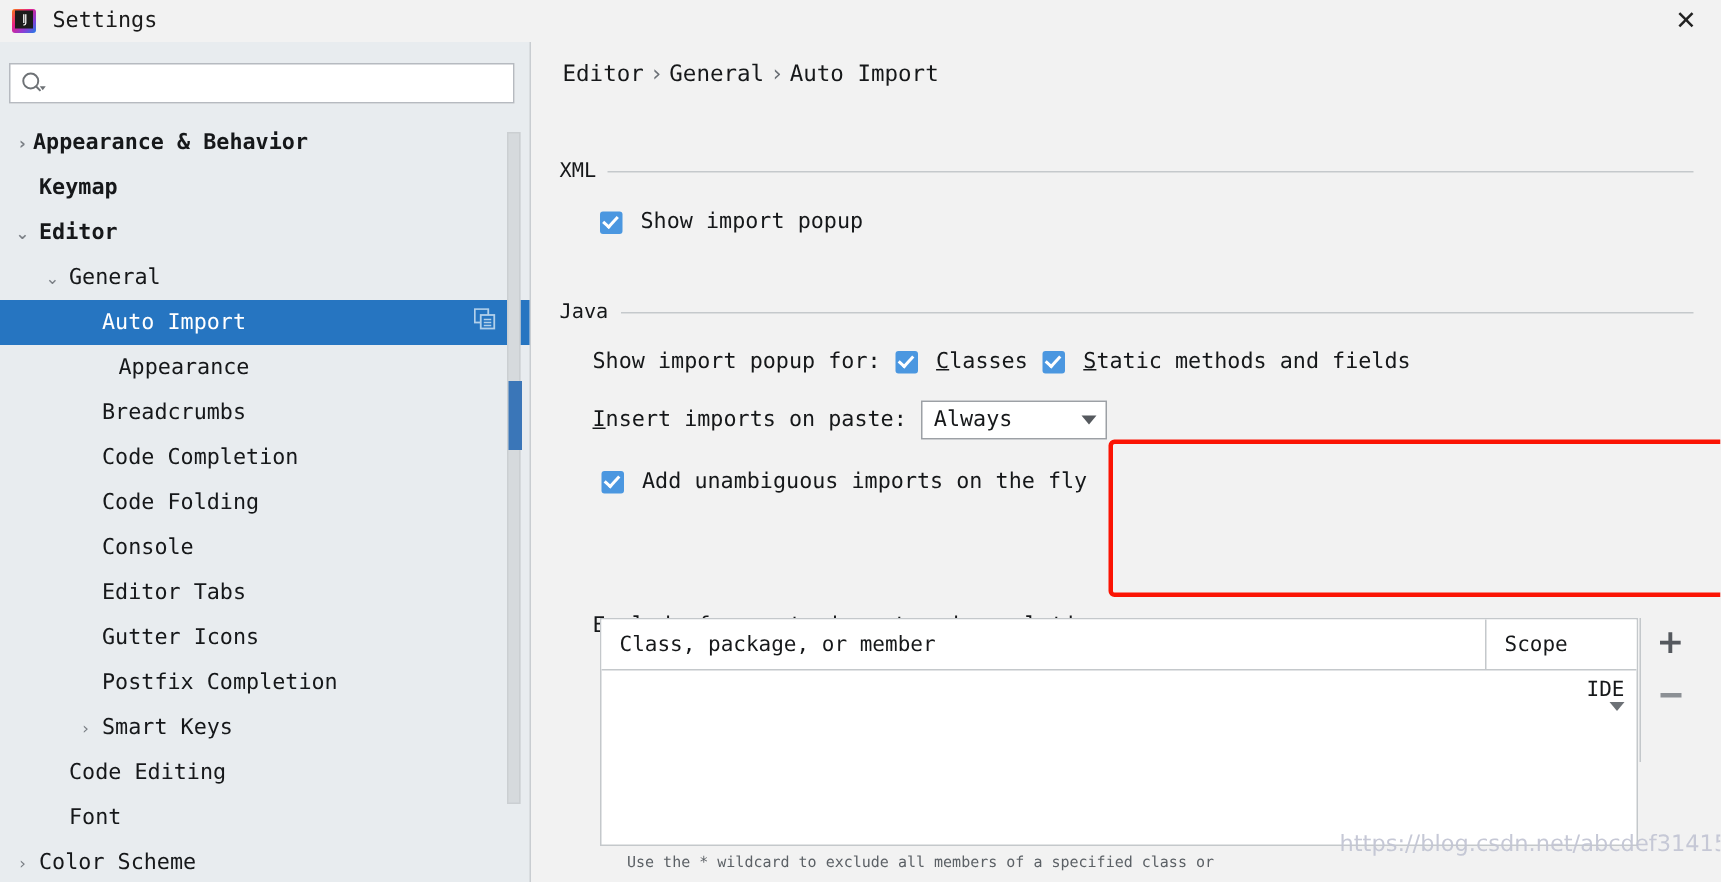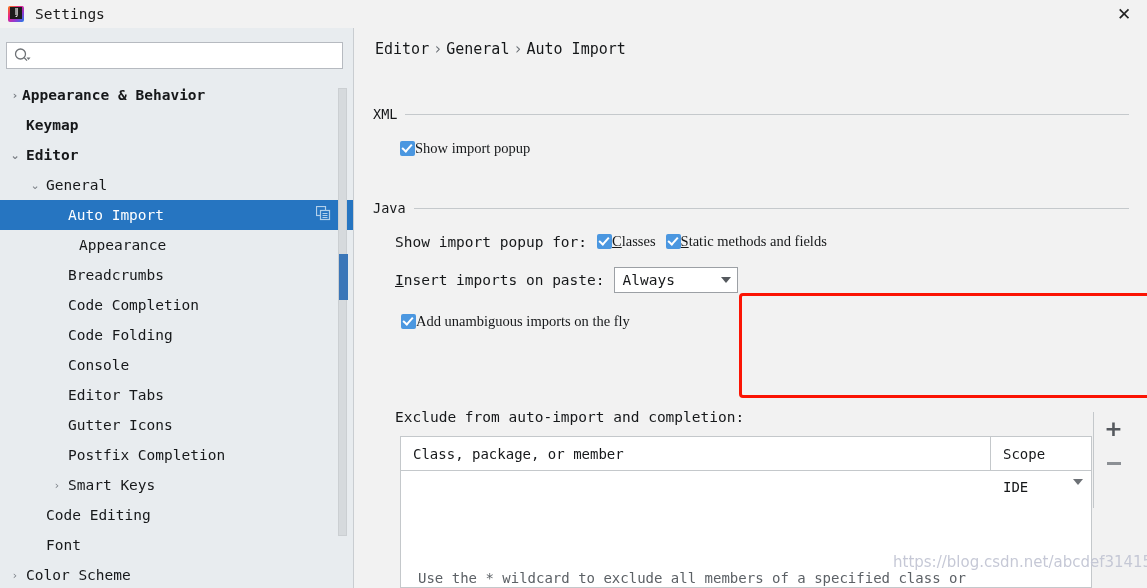--- a/index.html
+++ b/index.html
@@ -222,21 +222,21 @@
   }
 
   .row {
     position: absolute;
     display: flex;
     align-items: center;
     font-size: 14.5px;
     color: #16181a;
     white-space: nowrap;
   }
-  .row .lbl { margin-left: 0; font-family: Liberation Serif, serif; }
+  .row .lbl { margin-left: 12px; }
   .mn { text-decoration: underline; }
 
   
   .combo {
     display: inline-flex;
     align-items: center;
     justify-content: space-between;
     height: 26px;
     background: #ffffff;
     border: 1px solid #9ca0a5;
@@ -280,21 +280,21 @@
     font-family: "DejaVu Sans", sans-serif;
     margin: 0 6px 0 8px;
     flex: none;
   }
   .muted { color: #a0a4a9; }
 
   
   .tbl {
     position: absolute;
     left: 400px;
-    top: 436px;
+    top: 412px;
     width: 692px;
     height: 152px;
     background: #ffffff;
     border: 1px solid #c4c8cb;
     box-sizing: border-box;
   }
   .tbl-head {
     display: flex;
     height: 33px;
     border-bottom: 1px solid #c4c8cb;
@@ -327,24 +327,25 @@
     height: 32px;
     align-items: center;
   }
   .td1 { flex: 1; }
   .td2 {
     width: 100px;
     padding-left: 12px;
     font-size: 14px;
     color: #16181a;
     display: flex;
-    align-items: flex-start;
+    align-items: flex-end;
     justify-content: space-between;
     padding-right: 8px;
     box-sizing: border-box;
+    flex-direction: column;
   }
   .td-caret {
     width: 0; height: 0;
     border-left: 5px solid transparent;
     border-right: 5px solid transparent;
     border-top: 6px solid #6d7176;
   }
 
   .tbl-side {
     position: absolute;
@@ -369,21 +370,21 @@
   }
   .plus-glyph { font-size: 22px; line-height: 1; font-weight: bold; color: #55595e; }
   .minus-glyph {
     width: 14px; height: 3px; background: #8c9095; display: block;
   }
 
   .footnote {
     position: absolute;
     left: 418px;
     top: 570px;
-    font-size: 14px;
+    font-size: 10px;
     color: #5c6166;
     white-space: nowrap;
   }
 
   .watermark {
     position: absolute;
     left: 893px;
     top: 553px;
     font-family: "DejaVu Sans", sans-serif;
     font-size: 15px;

